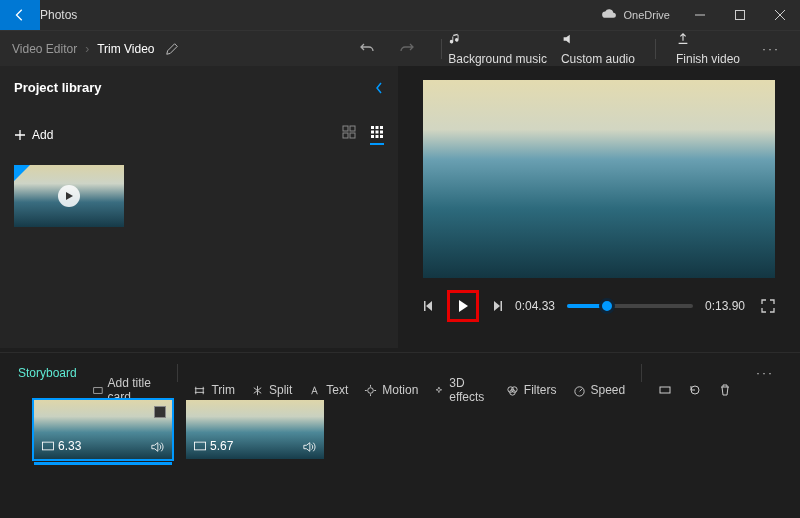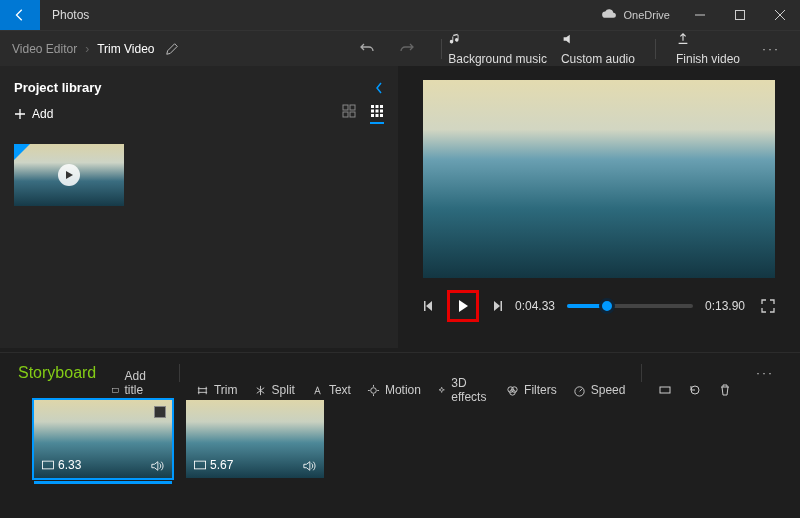--- a/index.html
+++ b/index.html
@@ -1,19 +1,19 @@
 <!DOCTYPE html>
 <html><head>
 <meta charset="utf-8">
 <style>
   * { box-sizing: border-box; margin: 0; padding: 0; font-family: "Segoe UI", sans-serif; }
   body { width: 800px; height: 518px; background: #1e1e1e; color: #fff; font-size: 12px; overflow: hidden; }
   .titlebar { height: 30px; display: flex; align-items: center; background: #2b2b2b; }
   .back-btn { width: 40px; height: 30px; background: #0078d4; display: flex; align-items: center; justify-content: center; }
-  .app-title { padding-left: 12px; font-size: 12px; color: #ddd; }
+  .app-title { font-size: 12px; color: #ddd; }
   .titlebar-spacer { flex: 1; }
   .od { display: flex; align-items: flex-start; gap: 7px; color: #ccc; font-size: 11px; margin-right: 10px; }
   .win-controls { display: flex; }
   .win-btn { width: 40px; height: 30px; display: flex; align-items: center; justify-content: center; color: #ccc; }
   .crumbbar { height: 36px; display: flex; align-items: center; padding: 0 12px; background: #2b2b2b; border-top: 1px solid #333; }
   .crumb { color: #999; font-size: 12px; }
   .crumb.active { color: #fff; }
   .chev { margin: 0 8px; color: #666; }
   .pencil { margin-left: 10px; color: #ccc; }
   .crumb-spacer { flex: 1; }
@@ -21,44 +21,44 @@
   .hist span { color: #888; }
   .divider { width: 1px; height: 20px; background: #444; margin: 0 6px; }
   .topactions { display: flex; align-items: center; gap: 14px; }
   .topaction { display: flex; align-items: flex-start; gap: 6px; color: #ddd; font-size: 12px; flex-direction: column; }
   .dots { margin: 0 8px; color: #ccc; letter-spacing: 2px; }
   .main { display: flex; height: 282px; }
   .left-panel { width: 398px; background: #252525; padding: 14px; position: relative; }
   .proj-header { display: flex; align-items: center; justify-content: space-between; gap: 16px; }
   .proj-title { font-size: 13px; font-weight: 600; }
   .proj-collapse { color: #0099ff; }
-  .proj-row { display: flex; align-items: center; justify-content: space-between; margin-top: 9px; }
+  .proj-row { display: flex; align-items: center; justify-content: space-between; margin-top: 30px; }
   .add-btn { display: flex; align-items: center; gap: 6px; font-size: 12px; color: #fff; }
   .view-toggles { display: flex; gap: 14px; }
   .vt { color: #888; padding-bottom: 4px; }
   .vt.active { color: #fff; border-bottom: 2px solid #0099ff; }
   .thumb { width: 110px; height: 62px; margin-top: 20px; position: relative; background: linear-gradient(180deg,#d9d2a8 0%,#cdd4c6 30%,#3a6d80 60%,#163a48 100%); display:flex;align-items:center;justify-content:center; }
   .thumb .corner { position: absolute; top: 0; left: 0; width: 0; height: 0; border-top: 16px solid #0099ff; border-right: 16px solid transparent; }
   .play-ico { width: 22px; height: 22px; background: rgba(255,255,255,.85); border-radius: 50%; display:flex;align-items:center;justify-content:center; }
   .right-panel { flex: 1; display: flex; flex-direction: column; align-items: center; }
   .preview { width: 352px; height: 198px; margin-top: 14px; background: linear-gradient(180deg,#e3dbb0 0%,#d2d6c2 25%,#6aa0b2 40%,#2d6a7c 65%,#133642 100%); }
   .controls { display: flex; align-items: center; gap: 12px; margin-top: 12px; width: 352px; }
   .ctrl { color: #ccc; }
   .play-outline { width: 32px; height: 32px; border: 3px solid #e60000; display: flex; align-items: center; justify-content: center; }
   .time { font-size: 12px; color: #ddd; }
   .seek { flex: 1; height: 4px; background: #444; position: relative; border-radius: 2px; }
   .seek .prog { position: absolute; left: 0; top: 0; height: 4px; width: 32%; background: #0099ff; border-radius: 2px; }
   .seek .knob { position: absolute; left: 32%; top: 50%; width: 16px; height: 16px; background: #0099ff; border: 3px solid #0f2436; border-radius: 50%; transform: translate(-50%,-50%); }
   .fs { color: #ccc; margin-left: 4px; }
   .storybar { height: 40px; display: flex; align-items: center; padding: 0 18px; gap: 16px; background: #1e1e1e; border-top: 1px solid #2c2c2c; margin-top: 4px;}
-  .sb-label { font-size: 16px; color: #84cc16; }
+  .sb-label { font-size: 12px; color: #5eead4; }
   .sb-btn { display: flex; align-items: center; gap: 5px; color: #ccc; font-size: 12px; margin-top: 35px; }
   .sb-div { width: 1px; height: 18px; background: #3a3a3a; }
   .clips { display: flex; gap: 14px; padding: 8px 34px; }
-  .clip { width: 138px; height: 78px; background: linear-gradient(180deg,#ded6aa 0%,#c9d1c0 28%,#4d8898 55%,#173d4b 100%); position: relative; }
+  .clip { width: 138px; height: 59px; background: linear-gradient(180deg,#ded6aa 0%,#c9d1c0 28%,#4d8898 55%,#173d4b 100%); position: relative; }
   .clip.sel { outline: 2px solid #0099ff; }
   .clip.sel::after { content:""; position:absolute; left:0; bottom:-6px; width:100%; height:3px; background:#0099ff; }
   .clip .meta { position: absolute; left: 8px; bottom: 6px; display: flex; align-items: center; gap: 4px; font-size: 12px; color: #fff; }
   .clip .vol { position: absolute; right: 8px; bottom: 6px; color: #fff; }
   .clip .sq { position:absolute; top:6px; right:6px; width:12px; height:12px; border:1px solid #888; background:#333; }
   svg { display: block; }
 </style>
 </head>
 <body>
 

